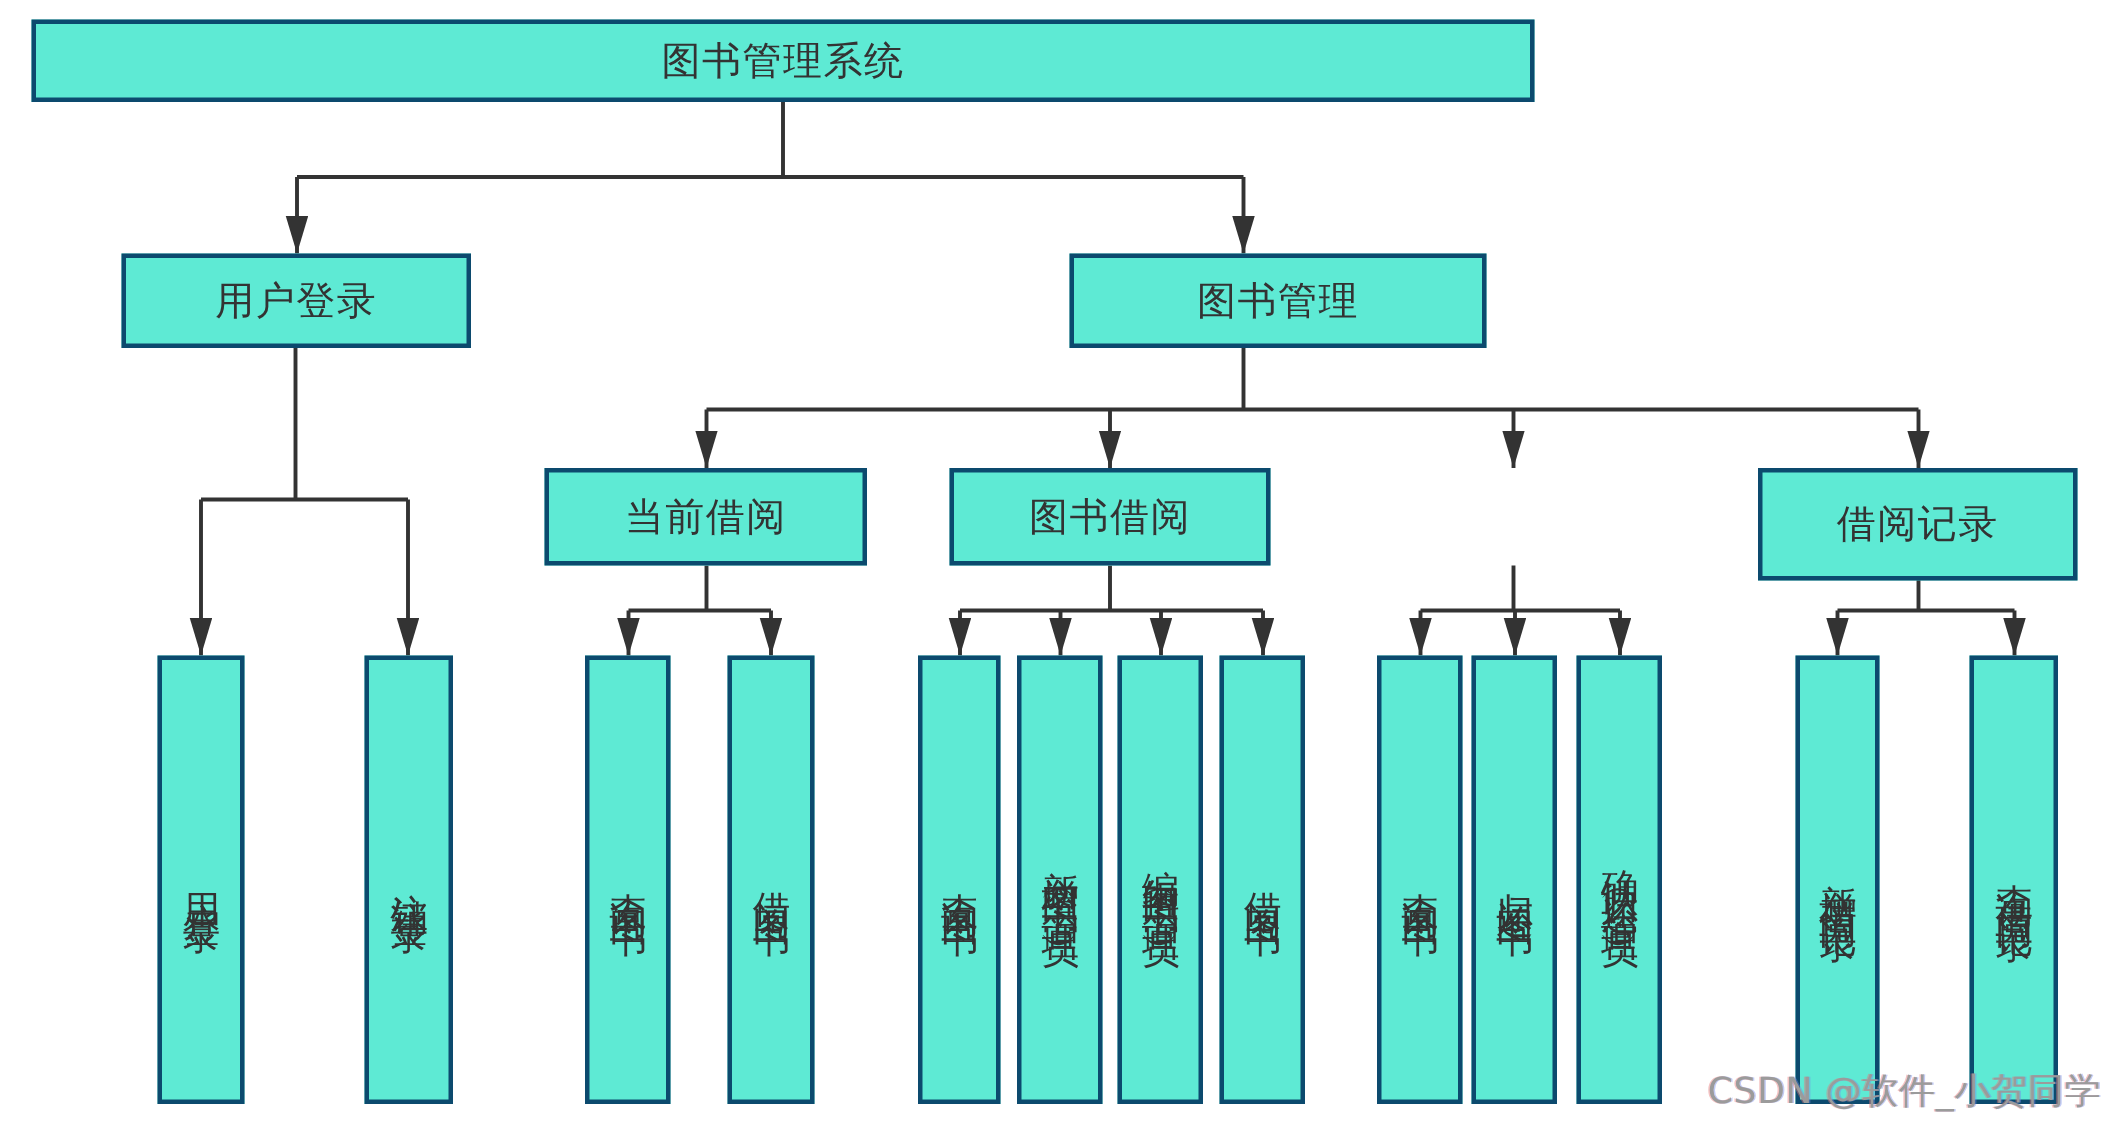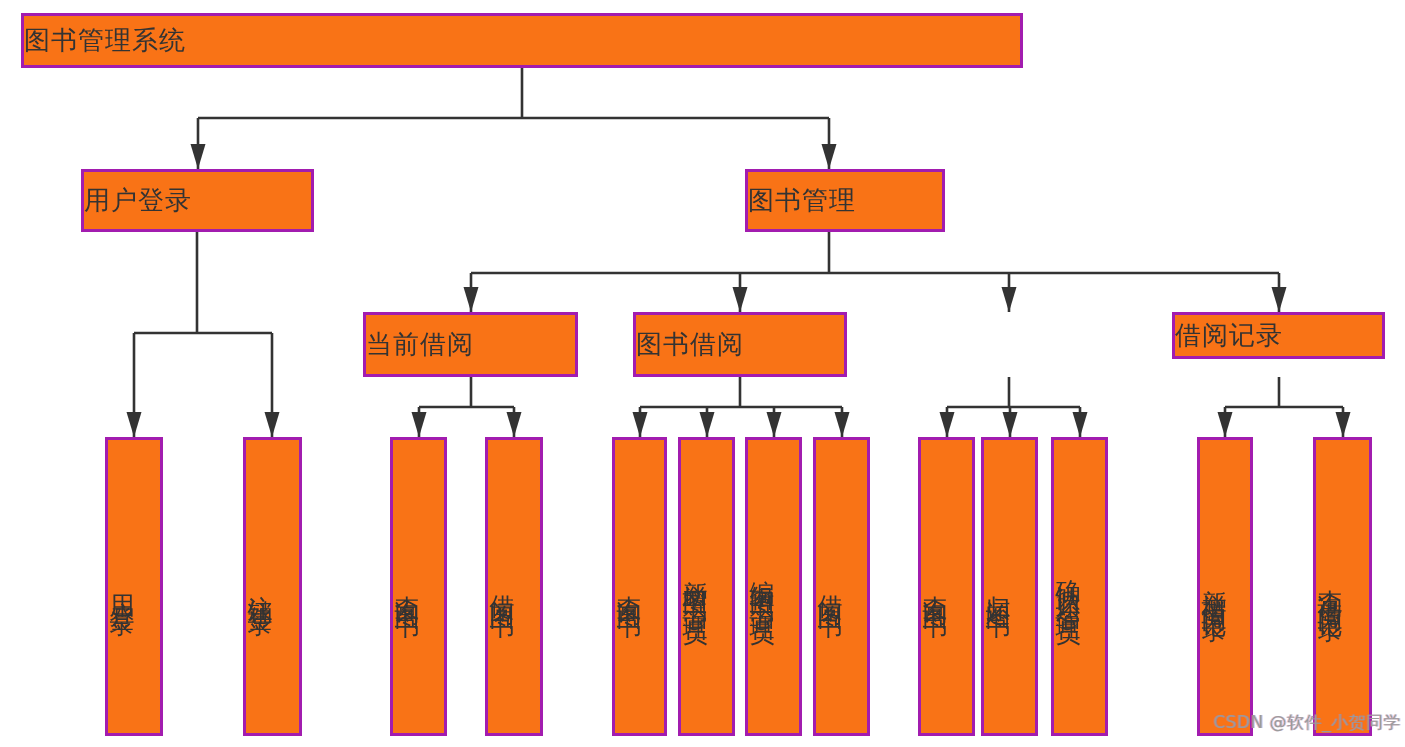--- a/index.html
+++ b/index.html
@@ -9,41 +9,42 @@
     height: 747px;
     background: #ffffff;
     font-family: "DejaVu Sans", sans-serif;
     overflow: hidden;
   }
   .wires { position: absolute; left: 0; top: 0; }
   .wire { stroke: #333333; stroke-width: 2.6; fill: none; }
   .node {
     position: absolute;
     box-sizing: border-box;
-    background: #f97316;
-    border: 3px solid #a21caf;
+    background: #5eead4;
+    border: 3px solid #0c4a6e;
     color: #333333;
     display: flex;
     align-items: center;
+    justify-content: center;
     z-index: 2;
   }
   .h-node { font-size: 26px; letter-spacing: 1px; white-space: nowrap; }
   .v-node { font-size: 25px; }
   .v-node .v-text {
     writing-mode: vertical-rl;
     text-orientation: mixed;
     letter-spacing: 6px;
     line-height: 1.1;
     white-space: nowrap;
   }
   .watermark {
     position: absolute;
     right: 4px;
     top: 711px;
-    font-size: 17px;
+    font-size: 24px;
     color: #9b9b9b;
     letter-spacing: 0.5px;
     z-index: 6;
     white-space: nowrap;
     text-shadow: -1px 0 rgba(230,120,120,0.45), 1px 0 rgba(120,140,230,0.45);
   }
 </style>
 </head>
 <body>
 
@@ -95,31 +96,31 @@
     </g>
   </svg>
 
   <div class="node h-node" style="left:21px; top:13px; width:1002px; height:55px;">
     <span>图书管理系统</span>
   </div>
 
   <div class="node h-node" style="left:81px; top:169px; width:233px; height:63px;">
     <span>用户登录</span>
   </div>
-  <div class="node h-node" style="left:713px; top:169px; width:200px; height:63px;margin-left:32px;">
+  <div class="node h-node" style="left:713px; top:169px; width:278px; height:63px;">
     <span>图书管理</span>
   </div>
 
   <div class="node h-node" style="left:363px; top:312px; width:215px; height:65px;">
     <span>当前借阅</span>
   </div>
   <div class="node h-node" style="left:633px; top:312px; width:214px; height:65px;">
     <span>图书借阅</span>
   </div>
-  <div class="node h-node" style="left:1172px; top:312px; width:213px; height:47px;">
+  <div class="node h-node" style="left:1172px; top:312px; width:213px; height:75px;">
     <span>借阅记录</span>
   </div>
 
   <div class="node v-node" style="left:105px; top:437px; width:58px; height:299px;">
     <span class="v-text">用户登录</span>
   </div>
   <div class="node v-node" style="left:243px; top:437px; width:59px; height:299px;">
     <span class="v-text">注销登录</span>
   </div>
 

